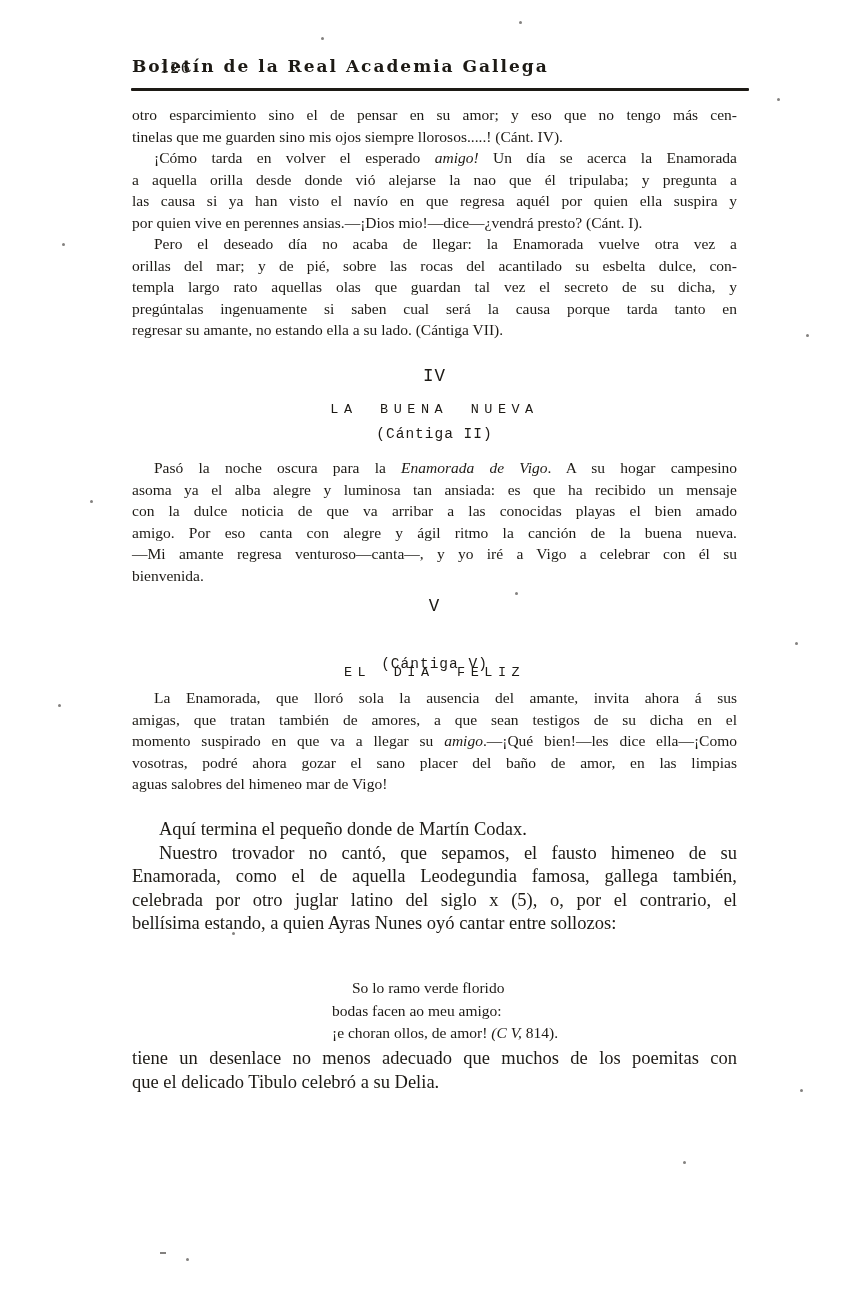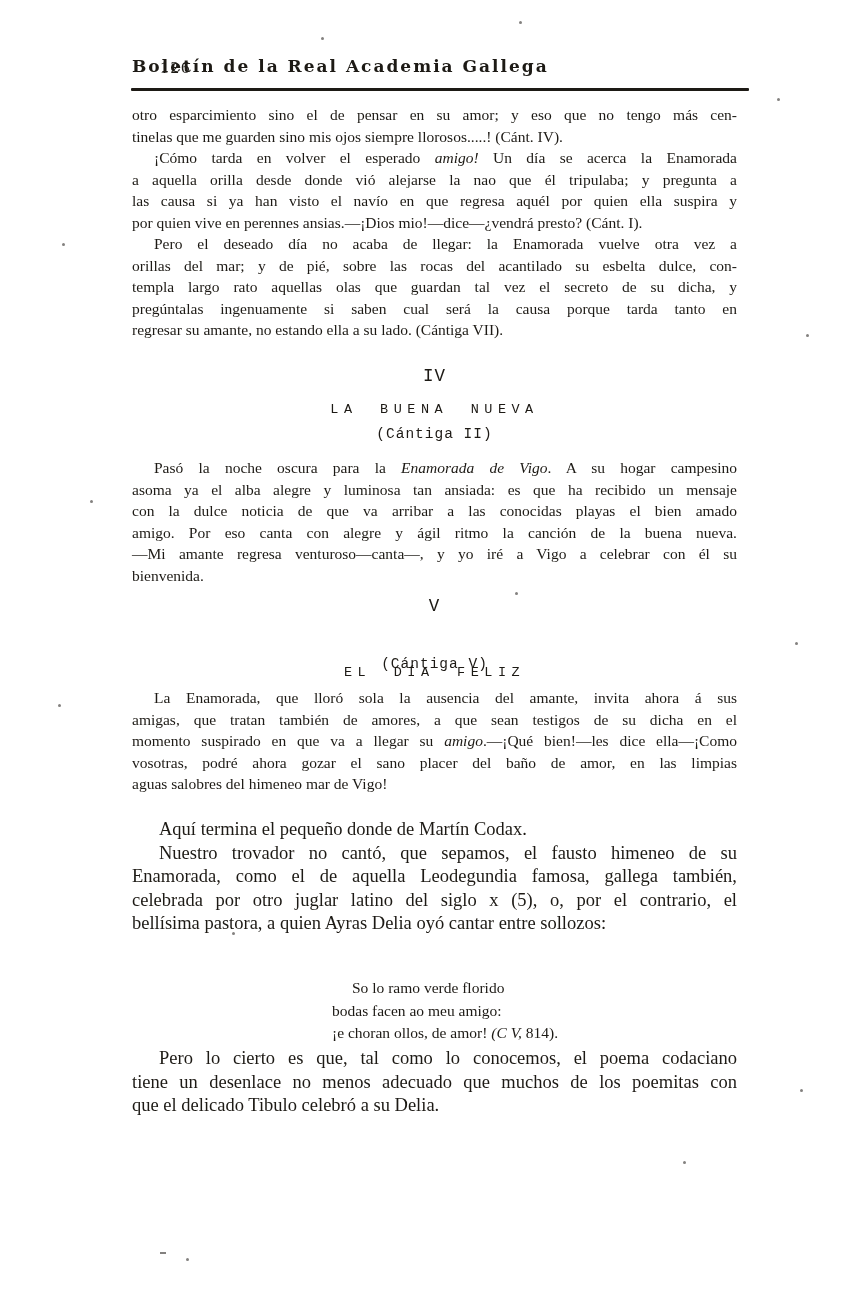--- a/index.html
+++ b/index.html
@@ -124,35 +124,34 @@
     </div>
 
   <div class="flow large" style="top:818px">
       <div class="para">
         <div class="ln ind"><span>Aquí termina el pequeño donde de Martín Codax.</span></div>
       </div>
       <div class="para">
         <div class="ln jl ind"><span>Nuestro trovador no cantó, que sepamos, el fausto himeneo de su</span></div>
         <div class="ln jl"><span>Enamorada, como el de aquella Leodegundia famosa, gallega también,</span></div>
         <div class="ln jl"><span>celebrada por otro juglar latino del siglo x (5), o, por el contrario, el</span></div>
-        <div class="ln"><span>bellísima pastora, a quien Ayras Delia oyó cantar entre sollozos:</span></div>
+        <div class="ln"><span>bellísima estando, a quien Ayras Nunes oyó cantar entre sollozos:</span></div>
       </div>
     </div>
 
   <div class="verse" style="top:977px">
       <div class="para">
         <div class="ln ind"><span>So lo ramo verde florido</span></div>
         <div class="ln"><span>bodas facen ao meu amigo:</span></div>
         <div class="ln"><span>¡e choran ollos, de amor! </span><i>(C V,</i><span> 814).</span></div>
       </div>
     </div>
 
   <div class="flow large" style="top:1047px">
       <div class="para">
-        <div class="ln jl ind"><span>Pero lo cierto es que, tal como lo conocemos, el poema codaciano</span></div>
         <div class="ln jl"><span>tiene un desenlace no menos adecuado que muchos de los poemitas con</span></div>
         <div class="ln"><span>que el delicado Tibulo celebró a su Delia.</span></div>
       </div>
     </div>
 
   <i class="spk" style="left:519px;top:21px"></i>
   <i class="spk" style="left:321px;top:37px"></i>
   <i class="spk" style="left:777px;top:98px"></i>
   <i class="spk" style="left:62px;top:243px"></i>
   <i class="spk" style="left:806px;top:334px"></i>

